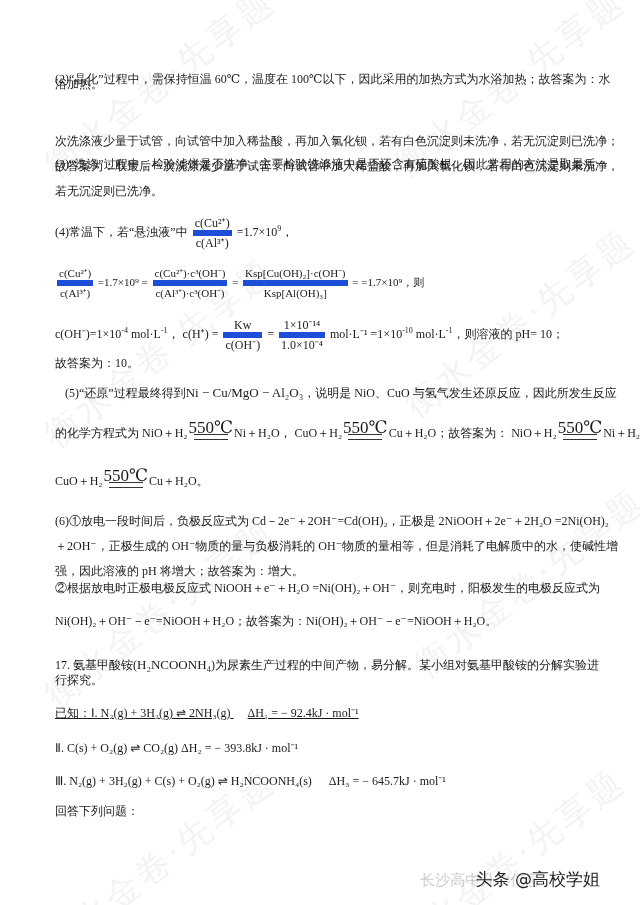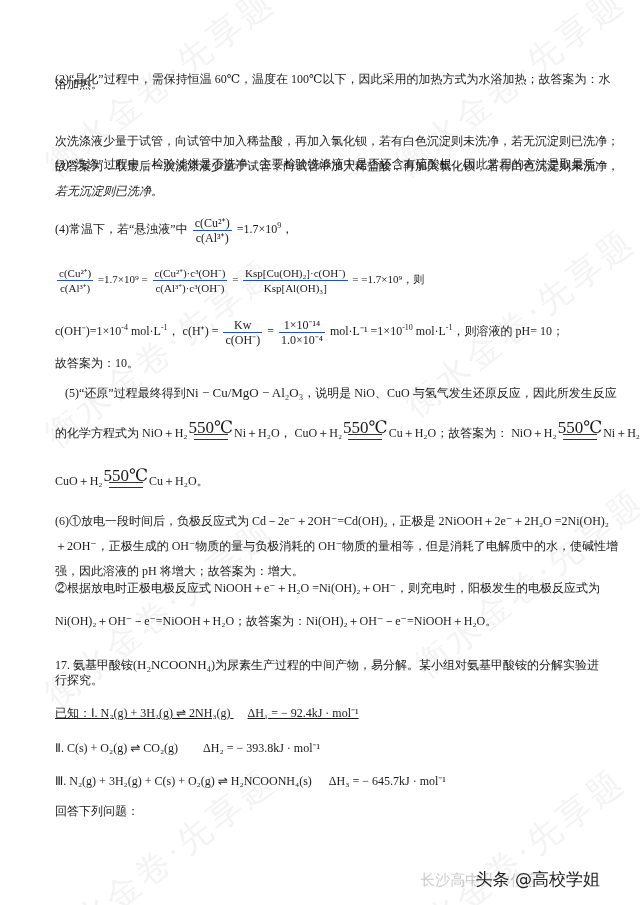--- a/index.html
+++ b/index.html
@@ -12,21 +12,21 @@
     position: absolute; color: rgba(160,160,160,0.13); font-size: 34px; font-family: "DejaVu Sans", sans-serif;
     transform: rotate(-38deg); white-space: nowrap; pointer-events: none; letter-spacing: 4px;
   }
   .line {
     position: absolute; left: 55px; right: 40px; font-size: 12px; line-height: 16px; white-space: nowrap;
     font-family: "Liberation Serif", "DejaVu Serif", serif;
   }
   .math { font-family: "Liberation Serif", serif; }
   .frac { display: inline-block; vertical-align: middle; text-align: center; margin: 0 2px; }
   .frac > span { display: block; line-height: 14px; padding: 0 2px; }
-  .frac > span.num { border-bottom: 1px solid #1d4ed8; }
+  .frac > span.num { border-bottom: 6px solid #1d4ed8; }
   sup, sub { font-size: 8px; line-height: 0; }
   .arrowcond { display: inline-block; vertical-align: bottom; text-align: center; margin: 0 1px; position: relative; top: 2px; }
   .arrowcond .cond { display: block; font-size: 17px; line-height: 12px; }
   .arrowcond .eq { display: block; height: 4px; border-top: 1px solid #333; border-bottom: 1px solid #333; width: 34px; margin: 0 auto 3px; }
   .footer-wm {
     position: absolute; right: 40px; top: 868px; font-family: "DejaVu Sans", sans-serif; font-size: 17px; color: #222; text-align: right;
   }
   .footer-wm .ghost { color: rgba(150,150,150,0.5); font-size: 15px; margin-right: -70px; position: relative; z-index: 0; }
   .footer-wm .main { position: relative; z-index: 1; text-shadow: 0 0 3px #fff, 0 0 3px #fff; }
 </style>
@@ -43,21 +43,21 @@
   <div class="wm" style="left:390px;top:560px;">衡水金卷·先享题</div>
   <div class="wm" style="left:20px;top:840px;">衡水金卷·先享题</div>
   <div class="wm" style="left:370px;top:840px;">衡水金卷·先享题</div>
 
   <div class="line" style="top:55px;margin-top:16px;">(2)“晶化”过程中，需保持恒温 60℃，温度在 100℃以下，因此采用的加热方式为水浴加热；故答案为：水</div>
   <div class="line" style="top:76px;">浴加热。</div>
 
   <div class="line" style="top:108px;margin-top:48px;">(3)“洗涤”过程中，检验滤饼是否洗净，主要检验洗涤液中是否还含有硫酸根，因此常用的方法是取最后一</div>
   <div class="line" style="top:133px;">次洗涤液少量于试管，向试管中加入稀盐酸，再加入氯化钡，若有白色沉淀则未洗净，若无沉淀则已洗净；</div>
   <div class="line" style="top:158px;">故答案为：取最后一次洗涤液少量于试管，向试管中加入稀盐酸，再加入氯化钡，若有白色沉淀则未洗净，</div>
-  <div class="line" style="top:183px;font-style:italic;">若无沉淀则已洗净。</div>
+  <div class="line" style="top:183px;">若无沉淀则已洗净。</div>
 
   <div class="line math" style="top:216px;">
     <span>(4)常温下，若“悬浊液”中</span>
     <span class="frac">
       <span class="num">c(Cu²⁺)</span>
       <span>c(Al³⁺)</span>
     </span>
     <span>=1.7×10</span><sup>9</sup><span>，</span>
   </div>
 
@@ -123,21 +123,21 @@
     <span>17. 氨基甲酸铵(</span><span class="math" style="font-size:13px;">H₂NCOONH₄</span><span>)为尿素生产过程的中间产物，易分解。某小组对氨基甲酸铵的分解实验进</span>
   </div>
   <div class="line" style="top:672px;">行探究。</div>
 
   <div class="line math" style="top:705px;text-decoration:underline;">
     <span>已知：</span><span>Ⅰ. N₂(g) + 3H₂(g) ⇌ 2NH₃(g)</span>
     <span style="margin-left:14px;">ΔH₁ = − 92.4kJ · mol⁻¹</span>
   </div>
   <div class="line math" style="top:740px;">
     <span>Ⅱ. C(s) + O₂(g) ⇌ CO₂(g)</span>
-    <span style="margin-left:22px;">ΔH₂ = − 393.8kJ · mol⁻¹</span>
+    <span style="">ΔH₂ = − 393.8kJ · mol⁻¹</span>
   </div>
   <div class="line math" style="top:773px;">
     <span>Ⅲ. N₂(g) + 3H₂(g) + C(s) + O₂(g) ⇌ H₂NCOONH₄(s)</span>
     <span style="margin-left:14px;">ΔH₃ = − 645.7kJ · mol⁻¹</span>
   </div>
   <div class="line" style="top:803px;">回答下列问题：</div>
 
   <div class="footer-wm">
     <span class="ghost">◌</span>
     <span class="ghost">长沙高中升学信息</span>

